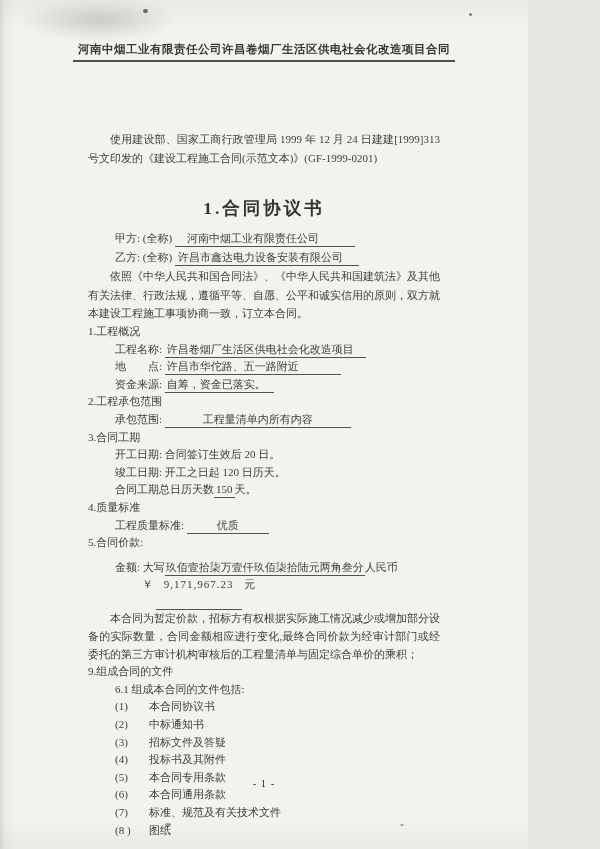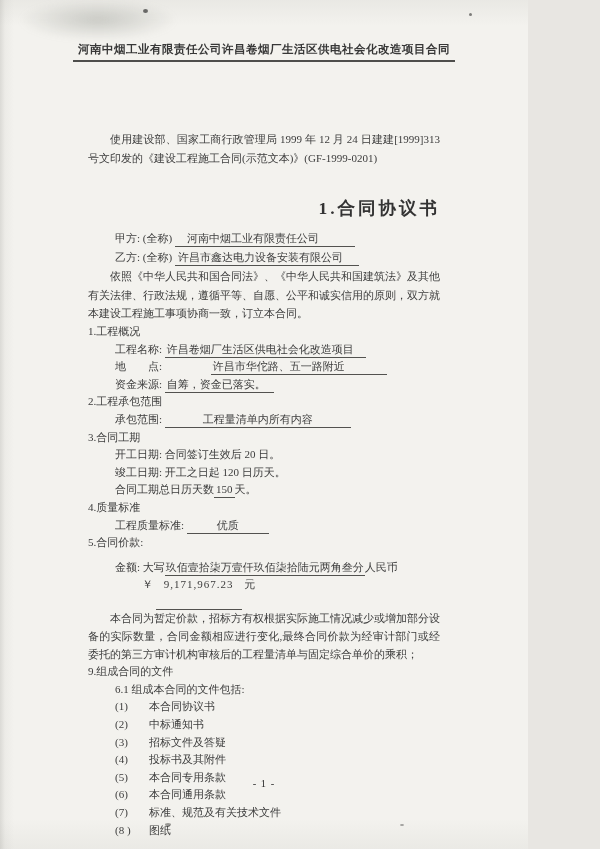--- a/index.html
+++ b/index.html
@@ -49,21 +49,21 @@
     color:#3c3c3c;
   }
   .intro{
     margin-top:68px;
     line-height:19px;
     text-indent:2em;
     text-align:justify;
   }
   .doc-title{
     margin-top:27px;
-    text-align:right;
+    text-align:center;
     font-size:17.5px;
     font-weight:bold;
     letter-spacing:3px;
     color:#333;
     height:26px; line-height:26px;
   }
   .parties{ margin-top:8px; margin-left:27px; line-height:19px; }
   .preamble{ line-height:18.7px; text-indent:2em; text-align:justify; }
   .sections{ line-height:17.6px; }
   .sec-heading{ }
@@ -72,21 +72,21 @@
   .list-item{ margin-left:27px; }
   .item-no{ display:inline-block; min-width:34px; }
   .u{
     border-bottom:1px solid #52524f;
     display:inline-block;
     line-height:14px;
   }
   .u-party-a{ padding:0 36px 1px 12px; }
   .u-party-b{ padding:0 16px 1px 3px; }
   .u-pname  { padding:0 12px 1px 2px; }
-  .u-loc    { padding:0 42px 1px 2px;margin-left:46px; }
+  .u-loc    { padding:0 42px 1px 2px; }
   .u-fund   { padding:0 8px 1px 2px;text-align:right; }
   .u-scope  { padding:0 38px 1px 38px; }
   .u-days   { padding:0 2px 1px 2px; }
   .u-qual   { padding:0 30px 1px 30px; }
   .u-words  { padding:0 1px 1px 1px;margin-top:8px; }
   .u-figs   { padding:0 8px 18px 8px; letter-spacing:1px; }
   .page-number{
     position:absolute; left:0; top:778px; width:100%;
     text-align:center; font-size:10.5px; letter-spacing:1px; color:#2f2f2f;
   }

